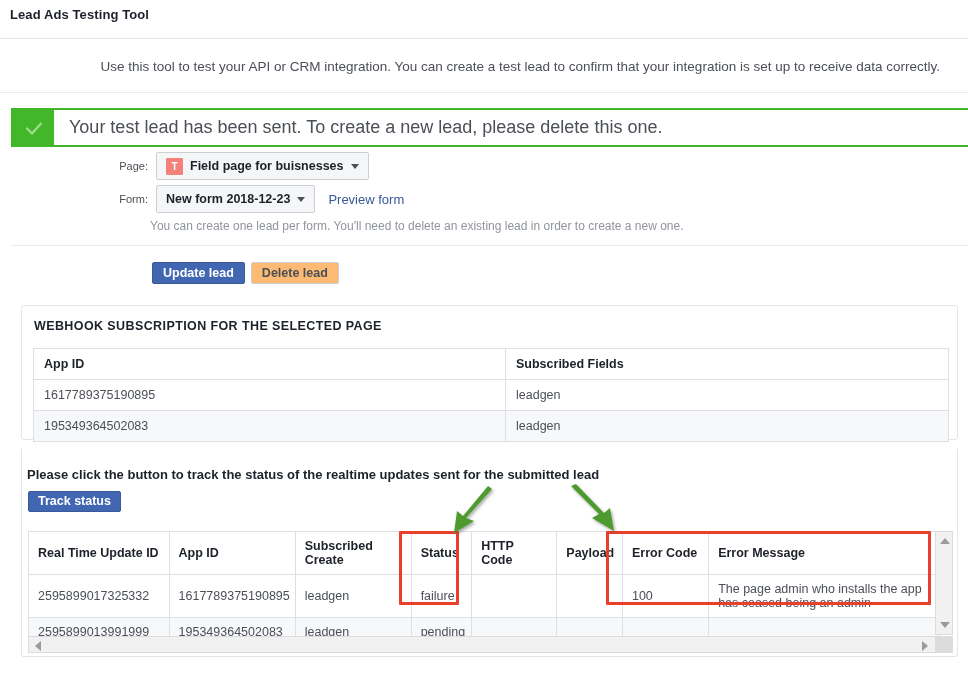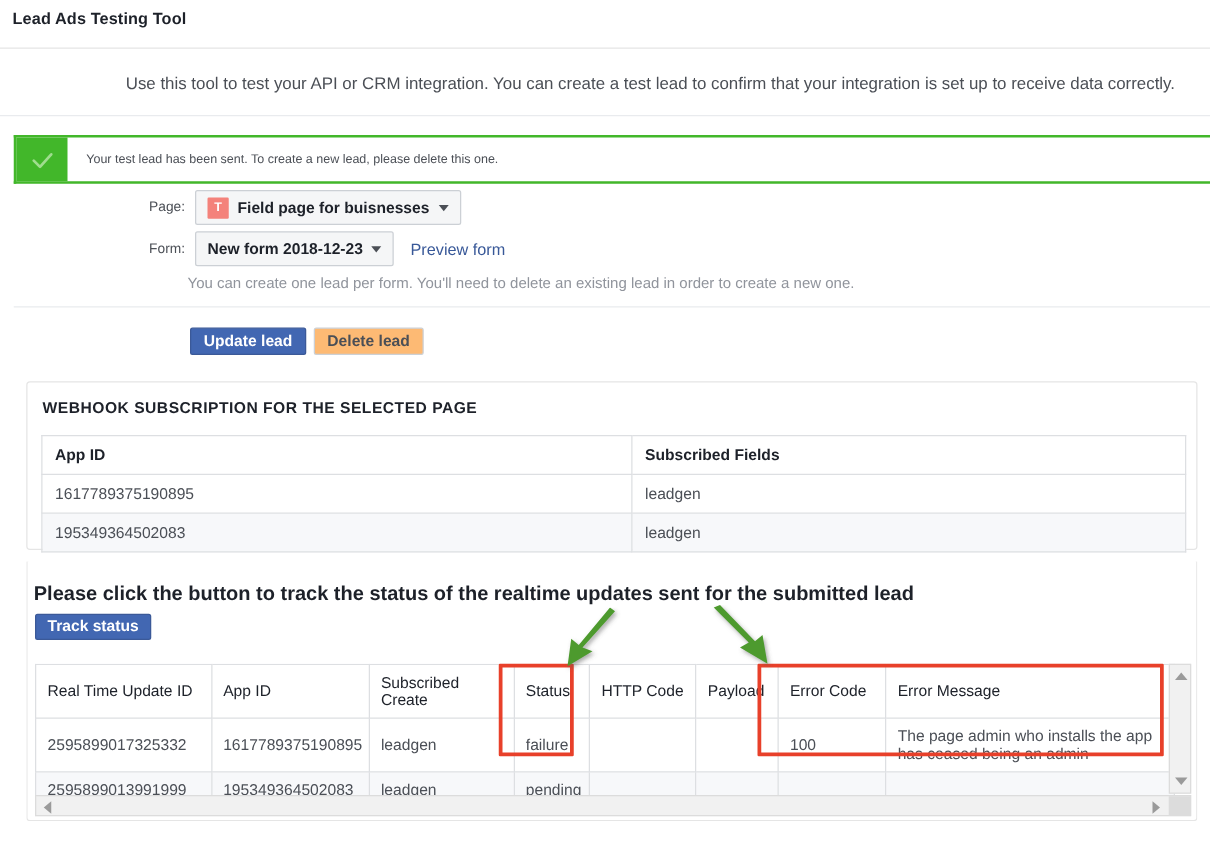--- a/index.html
+++ b/index.html
@@ -38,21 +38,21 @@
     border:2px solid #42b72a; border-right:none; background:#fff;
     display:flex; align-items:stretch;
   }
   .banner-icon {
     width:41px; background:#42b72a; display:flex;
     align-items:center; justify-content:center; flex:0 0 41px;
   }
   .banner-icon svg { display:block; }
   .banner-text {
     display:flex; align-items:center; padding-left:15px;
-    font-size:10px; color:#4b4f56;
+    font-size:18px; color:#4b4f56;
   }
 
   
   .field-row { position:absolute; display:flex; align-items:center; }
   .field-label {
     font-size:11px; color:#4b4f56; text-align:right;
     width:36px; margin-right:8px; font-weight:normal;
   }
   .selector {
     display:inline-flex; align-items:center;
@@ -110,21 +110,21 @@
     border:1px solid #dddfe2; text-align:left;
     font-size:12.5px; color:#4b4f56; padding:8px 10px;
   }
   table.tbl th { font-weight:bold; color:#1d2129; background:#fff; }
   .webhook-table-wrap { position:absolute; left:11px; top:42px; width:915px; }
   .webhook-table-wrap tr.alt td { background:#f7f8fa; }
 
   
   .track-note {
     position:absolute; left:27px; top:467px;
-    font-size:16px; font-weight:bold; color:#1d2129;
+    font-size:13px; font-weight:bold; color:#1d2129;
   }
   .track-btn {
     position:absolute; left:28px; top:491px;
     height:21px; padding:0 9px;text-align:center;
   }
   .lower-card {
     position:absolute; left:21px; top:449px; width:937px; height:208px;
     border:1px solid #e5e5e5; border-top:none; background:transparent;
     border-radius:0 0 3px 3px;
   }
@@ -132,21 +132,21 @@
   
   .status-wrap {
     position:absolute; left:28px; top:531px; width:912px; height:105px;
     overflow:hidden;
   }
   table.stbl { border-collapse:collapse; table-layout:fixed; width:912px; }
   table.stbl th, table.stbl td {
     border:1px solid #dddfe2; text-align:left; vertical-align:middle;
     font-size:12.5px; color:#4b4f56; padding:7px 9px;
   }
-  table.stbl th { font-weight:normal; color:#1d2129; }
+  table.stbl th { font-weight:bold; color:#1d2129; }
   table.stbl tr.alt td { background:#f7f8fa; }
   .c-rtuid { width:137px; } .c-appid { width:123px; }
   .c-subf  { width:113px; } .c-status{ width:59px; }
   .c-http  { width:83px; }  .c-payload{ width:64px; }
   .c-ecode { width:84px; }  .c-emsg  { width:225px; }
 
   
   .vscroll {
     position:absolute; left:935px; top:531px; width:18px; height:104px;
     background:#f1f1f1; border:1px solid #dcdcdc;

